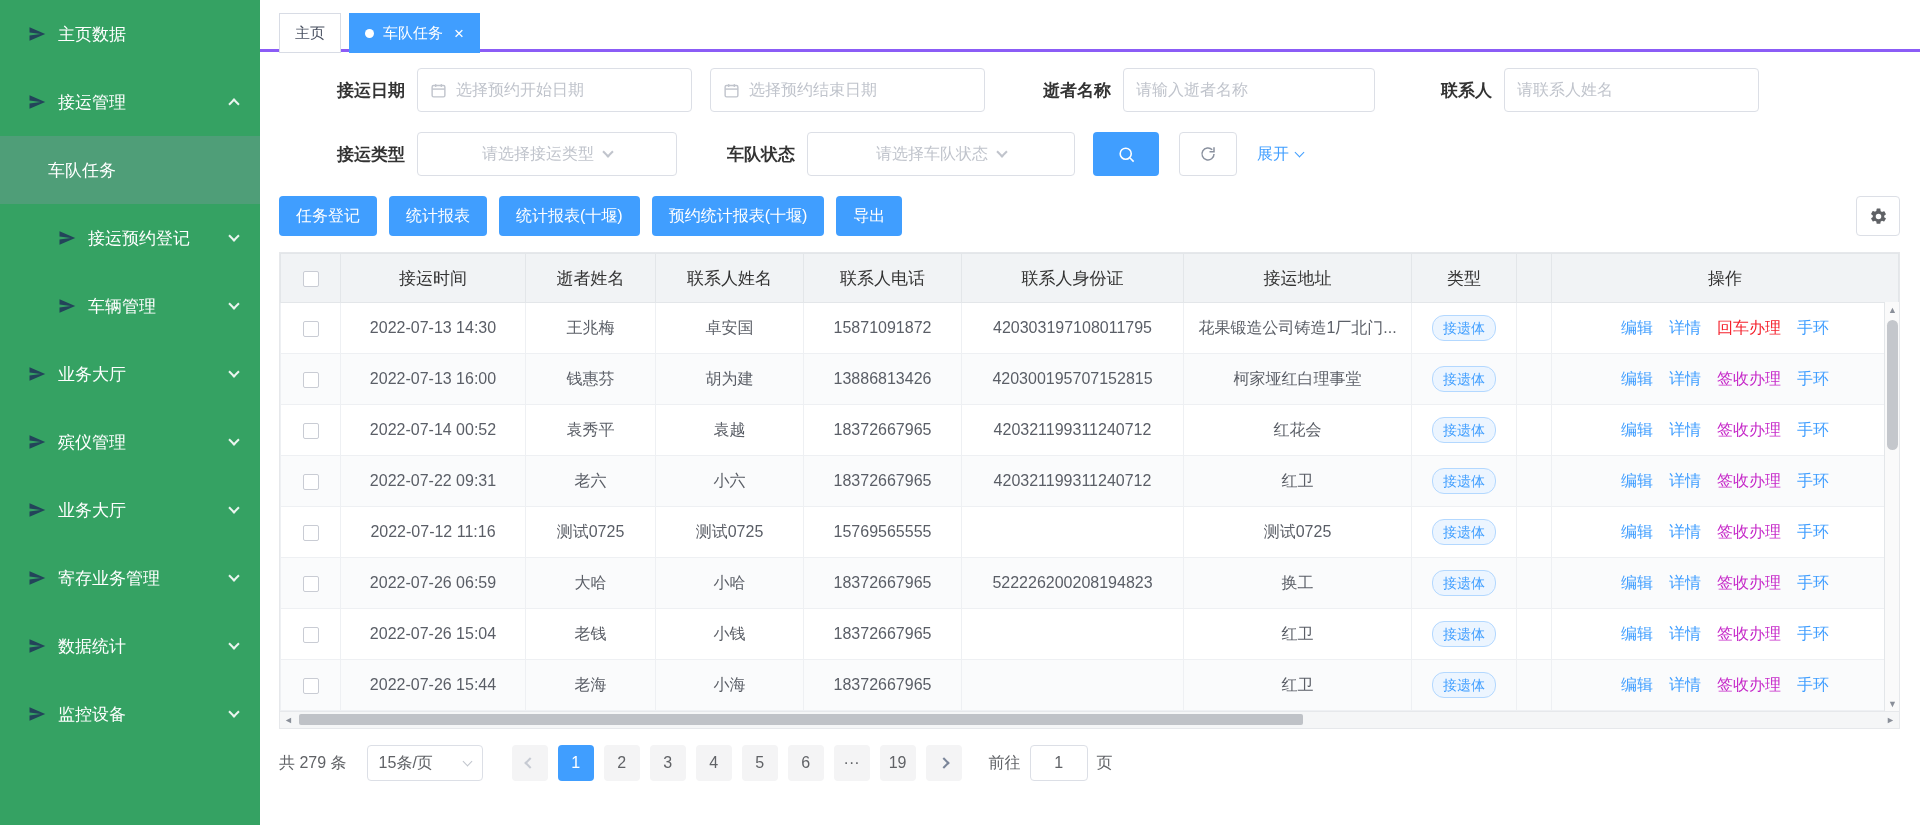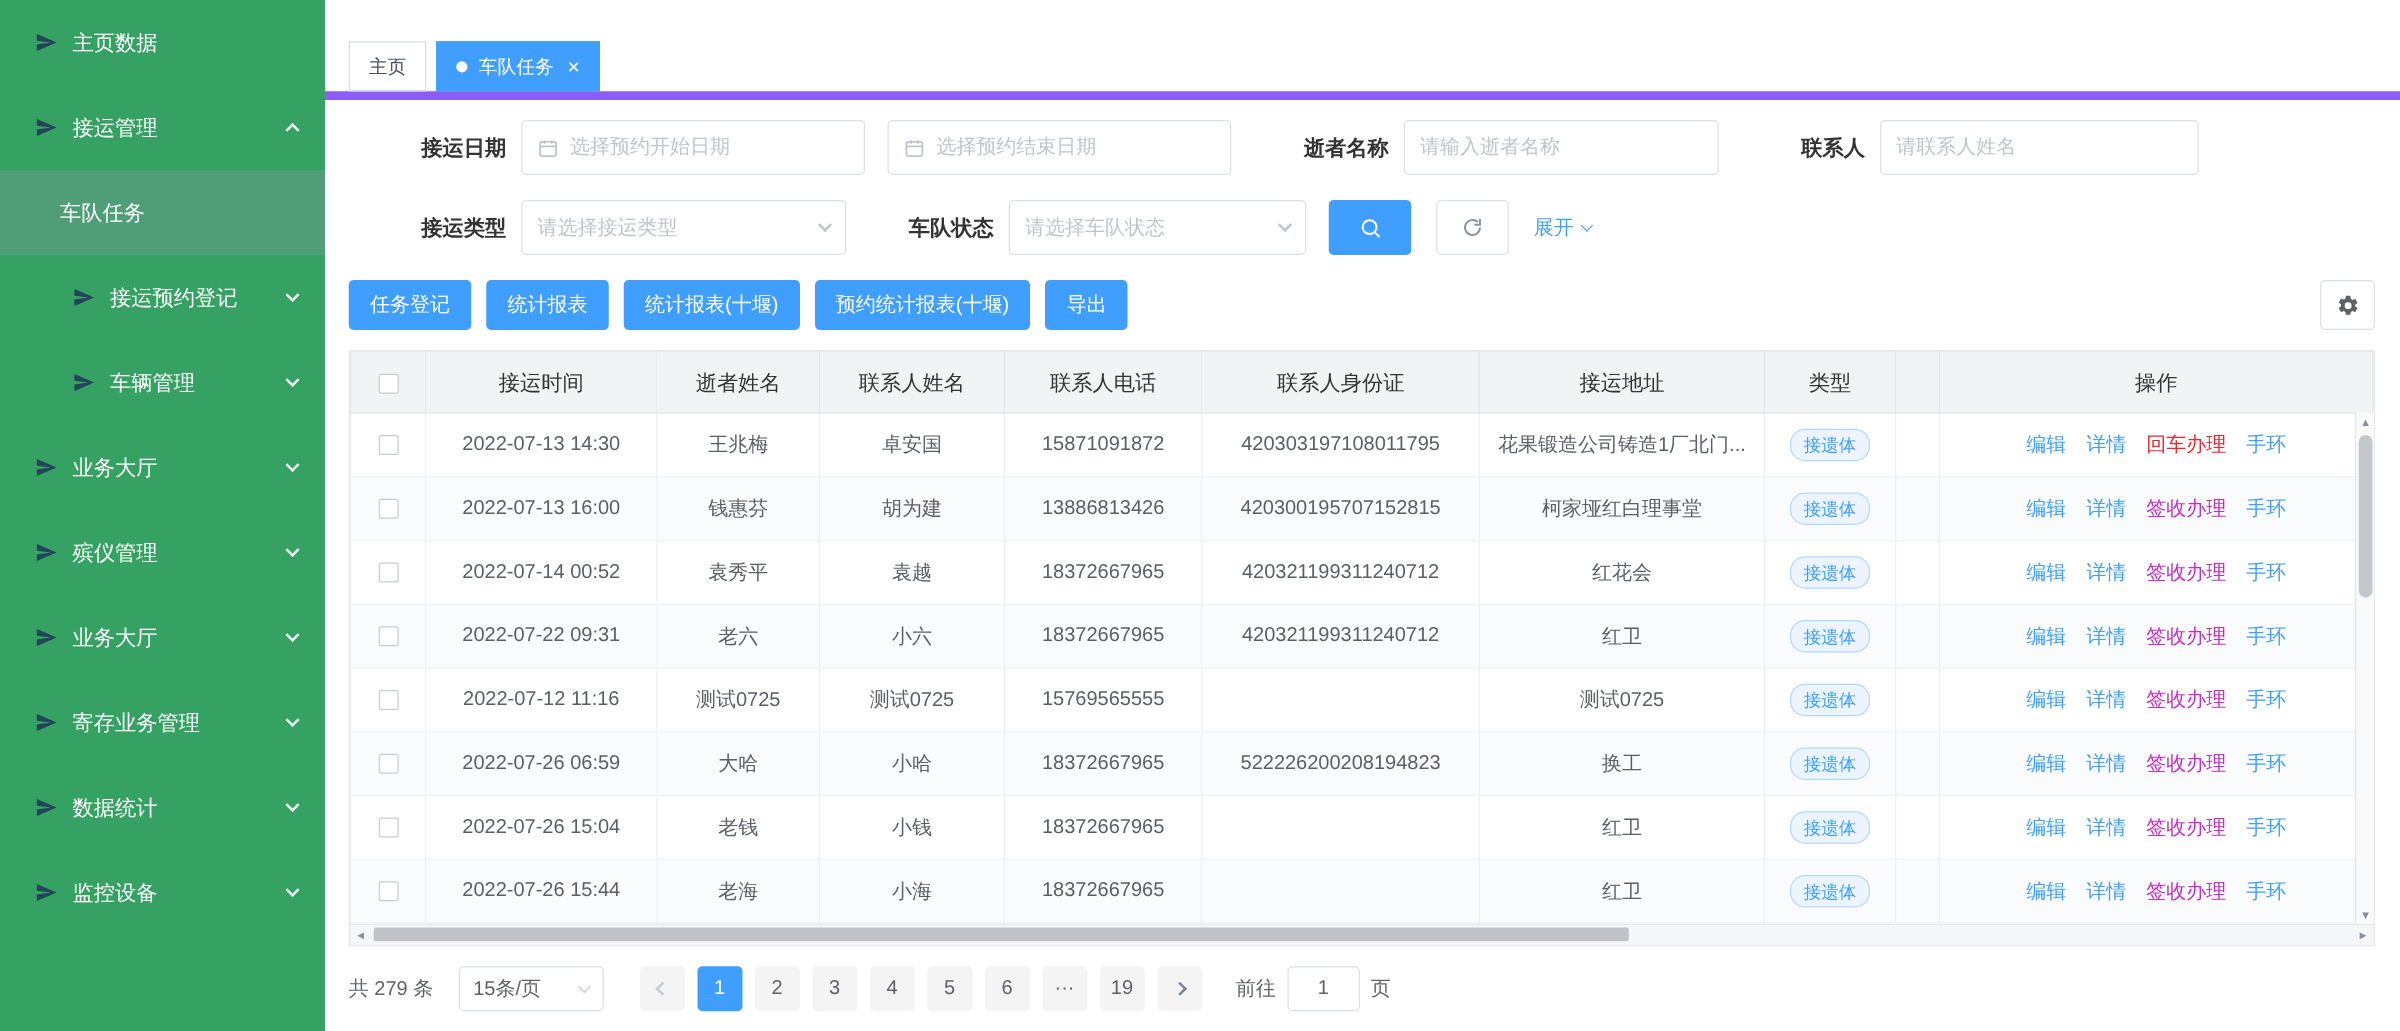--- a/index.html
+++ b/index.html
@@ -16,41 +16,41 @@
   .s-icon { display:inline-flex; margin-right:12px; }
   .s-label { white-space:nowrap; }
   .chev { display:inline-block; width:8px; height:8px; border-right:2px solid currentColor; border-bottom:2px solid currentColor; }
   .chev.down { transform:rotate(45deg); margin-top:-4px; }
   .chev.up { transform:rotate(-135deg); margin-top:4px; }
   .side-item .chev { margin-left:auto; opacity:.9; }
 
   
   .main { flex:1; display:flex; flex-direction:column; min-width:0; background:#fff; }
 
-  .tabbar { height:80px; padding:13px 0 0 19px; border-bottom:7px solid #8b5cf6; display:flex; align-items:flex-end; }
+  .tabbar { height:52px; padding:13px 0 0 19px; border-bottom:3px solid #8b5cf6; display:flex; align-items:flex-start; }
   .tab { height:40px; padding:0 15px; border:1px solid #d8dce5; background:#fff; color:#495060; font-size:15px; display:inline-flex; align-items:center; margin-right:8px; cursor:pointer; }
   .tab.active { background:#409eff; border-color:#409eff; color:#fff; }
   .tab .dot { width:9px; height:9px; border-radius:50%; background:#fff; margin-right:9px; }
   .tab .close { margin-left:11px; font-size:17px; line-height:1; }
 
   .content { flex:1; padding:16px 20px 0 19px; }
 
   
   .filter-row { display:flex; align-items:center; margin-bottom:20px; padding-left:36px; }
   .flabel { font-weight:bold; color:#333; font-size:17px; margin-right:12px; white-space:nowrap; }
   .flabel-fixed { min-width:90px; text-align:right; }
   .box { height:44px; border:1px solid #dcdfe6; border-radius:4px; background:#fff; display:flex; align-items:center; padding:0 12px; font-size:16px; color:#606266; }
   .box input { border:none; outline:none; width:100%; font-size:16px; color:#be185d; font-family:inherit; background:transparent; }
   .box input::placeholder { color:#c0c4cc; }
   .date-box { width:275px; }
   .date-box .cal { display:inline-flex; margin-right:9px; }
   .text-box-1 { width:252px; }
   .text-box-2 { width:255px; }
-  .select-box { width:260px; justify-content:space-between; cursor:pointer; }
-  .select-box-2 { width:238px; }
+  .select-box { width:260px; justify-content:center; cursor:pointer; }
+  .select-box-2 { width:268px; }
   .placeholder { color:#c0c4cc; }
   .sel-chev { color:#c0c4cc; margin-left:10px; }
   .gap-lg { margin-left:58px; }
   .gap-xl { margin-left:66px; }
   .gap-md { margin-left:50px; }
   .btn-search { width:66px; height:44px; background:#409eff; border:none; border-radius:4px; display:flex; align-items:center; justify-content:center; margin-left:18px; cursor:pointer; }
   .btn-refresh { width:58px; height:44px; background:#fff; border:1px solid #dcdfe6; border-radius:4px; display:flex; align-items:center; justify-content:center; margin-left:20px; cursor:pointer; }
   .expand-link { color:#409eff; font-size:16px; margin-left:20px; display:inline-flex; align-items:center; gap:7px; cursor:pointer; }
   .expand-link .chev { width:7px; height:7px; border-width:1.5px; }
 

